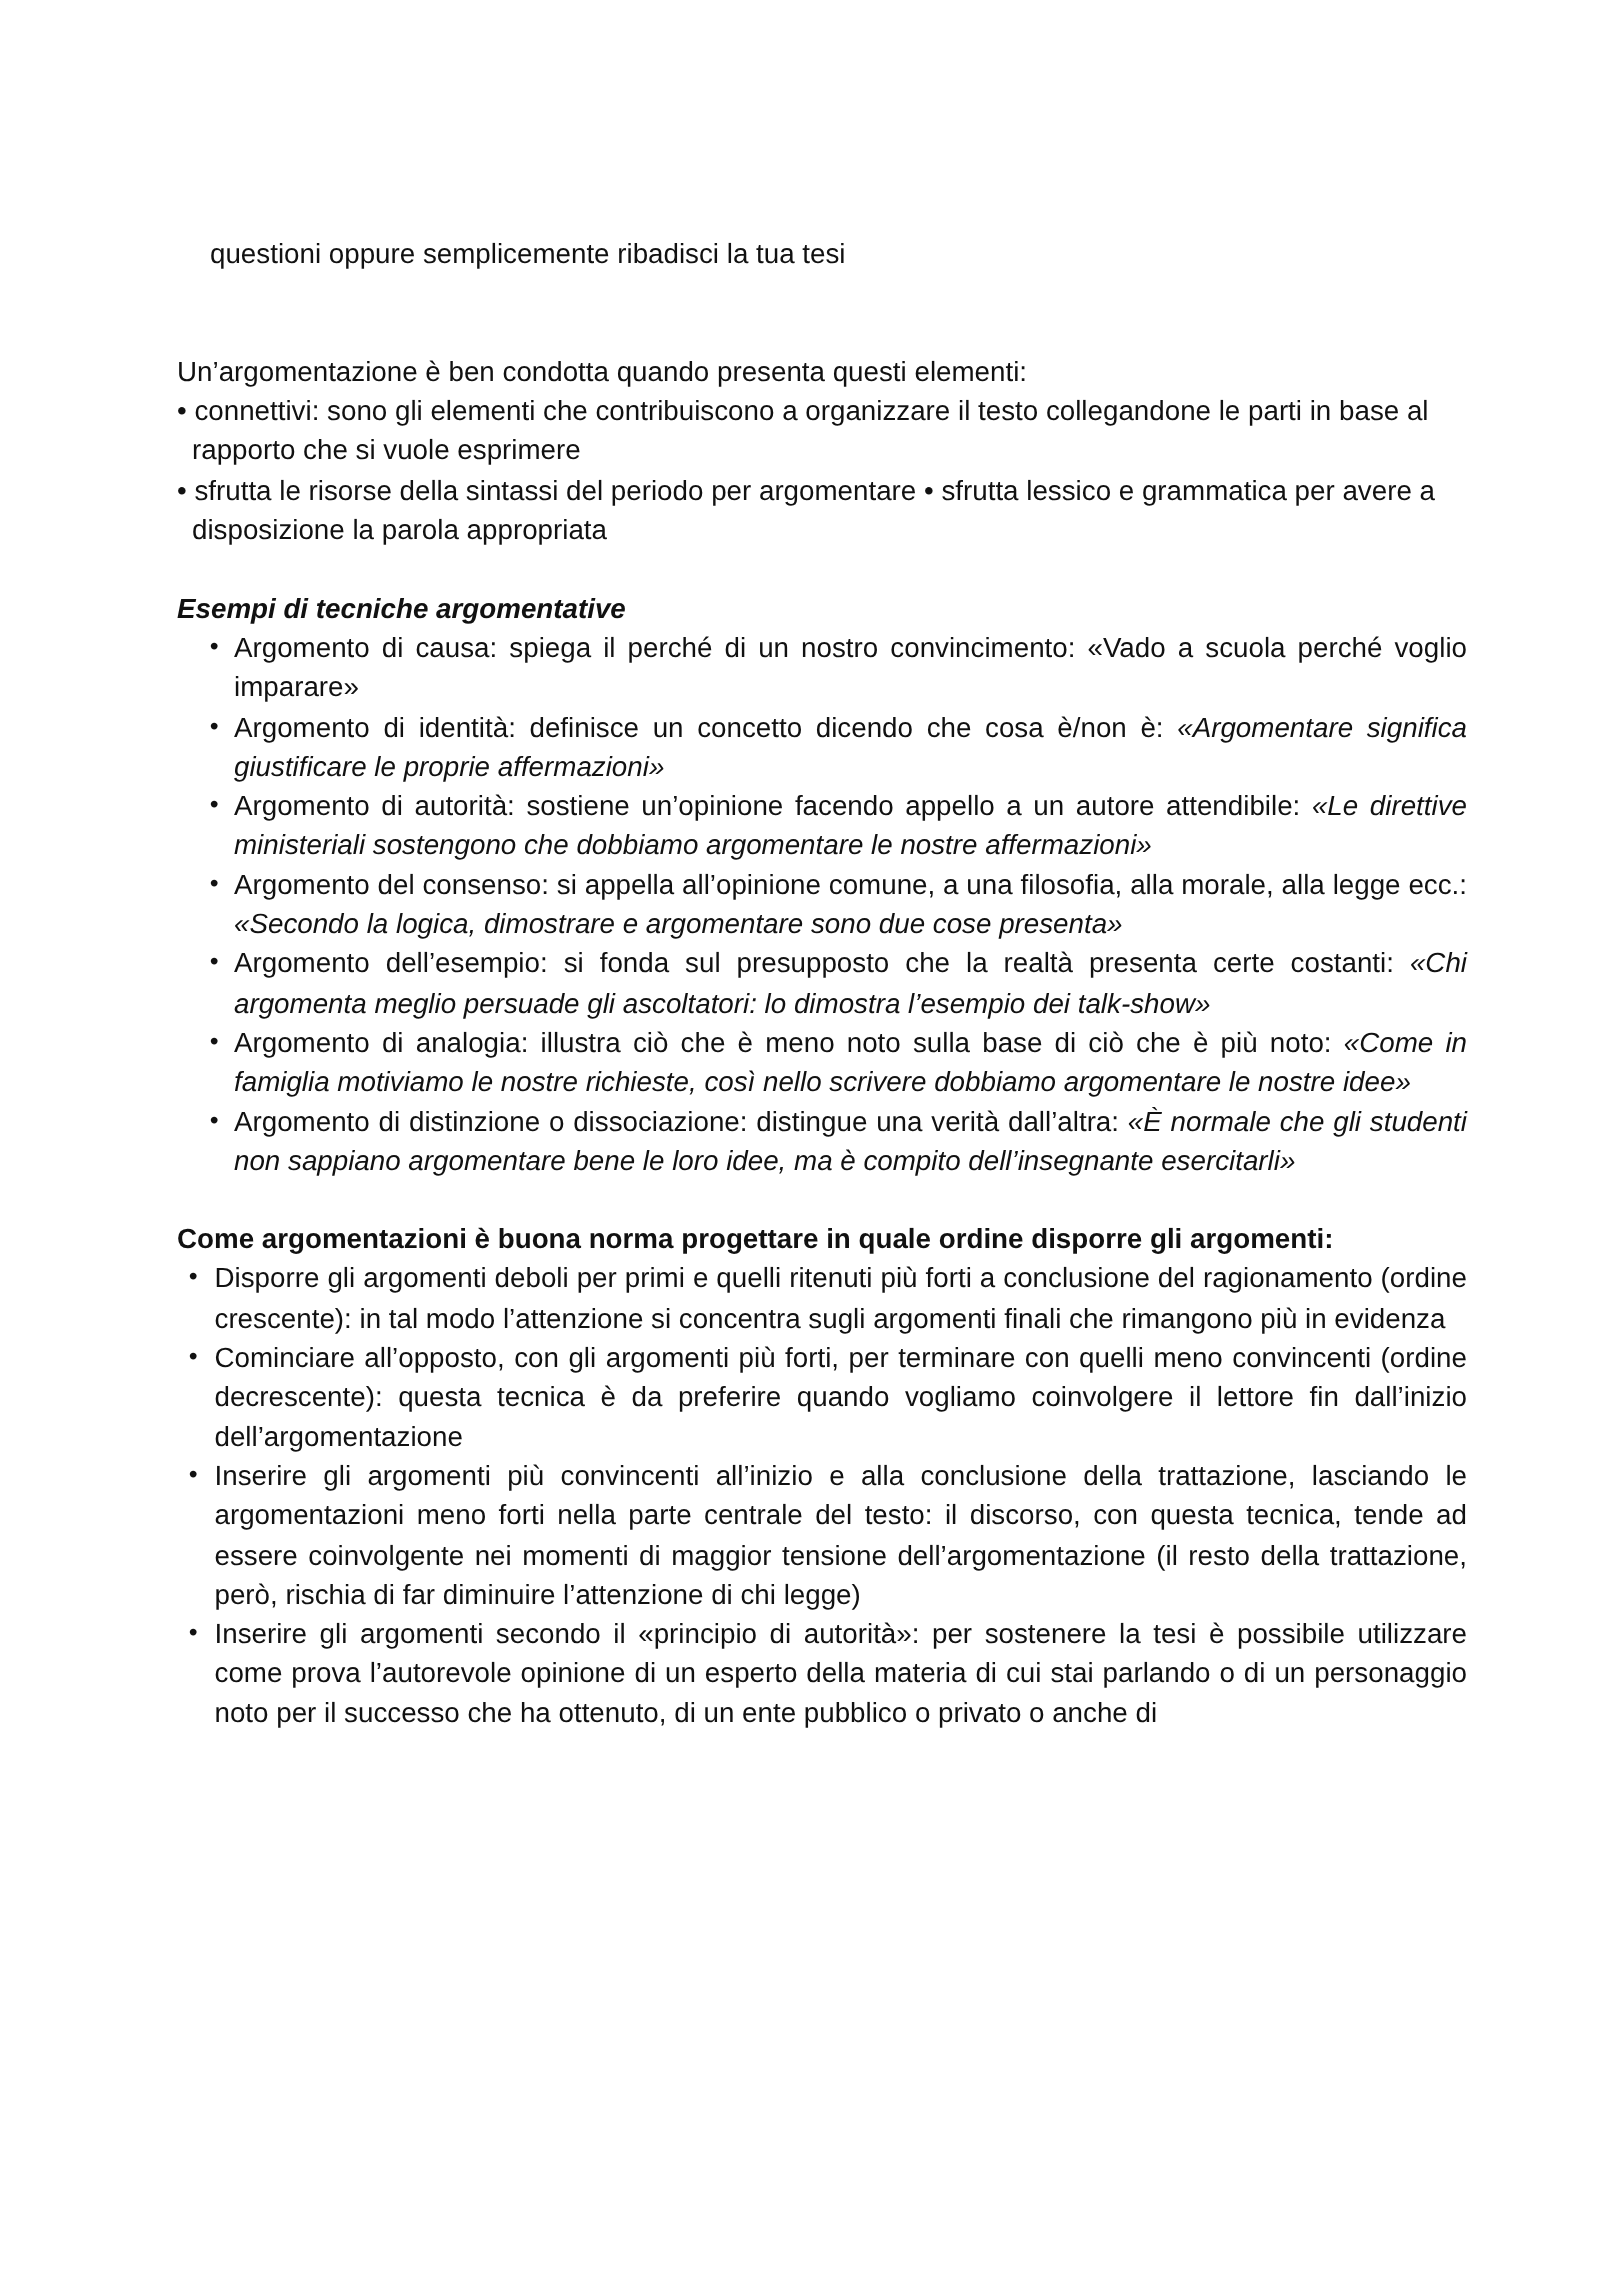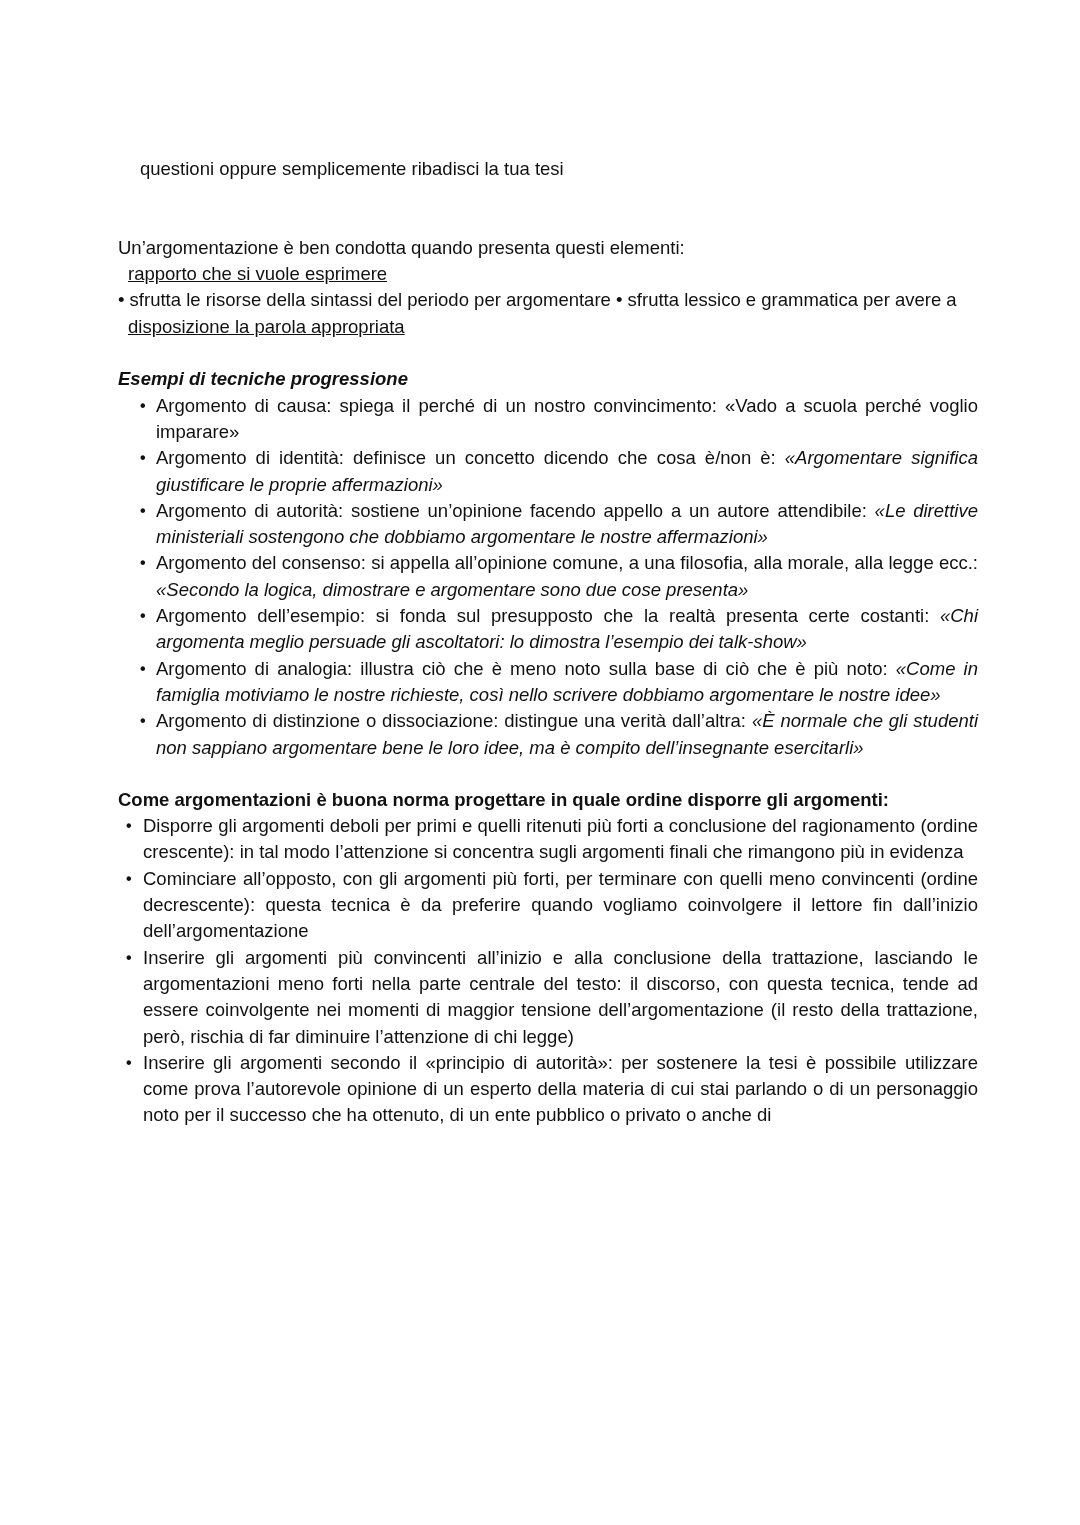--- a/index.html
+++ b/index.html
@@ -21,21 +21,21 @@
     }
     .line {
       line-height: 26.3px;
       white-space: nowrap;
     }
     .just {
       text-align: justify;
       line-height: 26.3px;
     }
     .indent1 { padding-left: 22px; }
-    .indent-small { padding-left: 10px; text-decoration: underline; }
+    .indent-small { padding-left: 10px; }
     .gap { height: 26.3px; }
     .gap-sm { height: 26px; }
     .heading-it { font-weight: bold; font-style: italic; line-height: 26.3px; }
     .heading-b { font-weight: bold; line-height: 26.3px; }
     ul.dots {
       list-style: none;
       margin: 0;
       padding: 0;
     }
     ul.dots li {
@@ -59,26 +59,27 @@
 <body>
 
 <div class="page">
 
   <div class="line indent1">questioni oppure semplicemente ribadisci la tua tesi</div>
   <div class="gap"></div>
 
   <div class="gap"></div>
 
   <div class="line">Un’argomentazione è ben condotta quando presenta questi elementi:</div>
+  <div class="just">• connettivi: sono gli elementi che contribuiscono a organizzare il testo collegandone le  parti in base al</div>
   <div class="line indent-small">rapporto che si vuole esprimere</div>
   <div class="just">• sfrutta le risorse della sintassi del periodo per argomentare  • sfrutta lessico e grammatica per avere a</div>
   <div class="line indent-small">disposizione la  parola appropriata</div>
   <div class="gap"></div>
 
-  <div class="heading-it">Esempi di tecniche progressione</div>
+  <div class="heading-it">Esempi di tecniche argomentative</div>
   <ul class="dots ex">
     <li><span class="bullet">•</span><span>Argomento di causa: spiega il perché di un nostro convincimento: «Vado a scuola perché voglio imparare»</span><span class="it"></span></li>
     <li><span class="bullet">•</span><span>Argomento di identità: definisce un concetto dicendo che cosa è/non è: </span><span class="it">«Argomentare significa giustificare le proprie affermazioni»</span></li>
     <li><span class="bullet">•</span><span>Argomento di autorità: sostiene un’opinione facendo appello a un autore attendibile: </span><span class="it">«Le direttive ministeriali sostengono che dobbiamo argomentare le nostre affermazioni»</span></li>
     <li><span class="bullet">•</span><span>Argomento del consenso: si appella all’opinione comune, a una filosofia, alla morale, alla legge ecc.: </span><span class="it">«Secondo la logica, dimostrare e argomentare sono due cose presenta»</span></li>
     <li><span class="bullet">•</span><span>Argomento dell’esempio: si fonda sul presupposto che la realtà presenta certe costanti: </span><span class="it">«Chi argomenta meglio persuade gli ascoltatori: lo dimostra l’esempio dei talk-show»</span></li>
     <li><span class="bullet">•</span><span>Argomento di analogia: illustra ciò che è meno noto sulla base di ciò che è più noto: </span><span class="it">«Come in famiglia motiviamo le nostre richieste, così nello scrivere dobbiamo argomentare le nostre idee»</span></li>
     <li><span class="bullet">•</span><span>Argomento di distinzione o dissociazione: distingue una verità dall’altra: </span><span class="it">«È normale che gli studenti non sappiano argomentare bene le loro idee, ma è compito dell’insegnante esercitarli»</span></li>
   </ul>
   <div class="gap-sm"></div>

